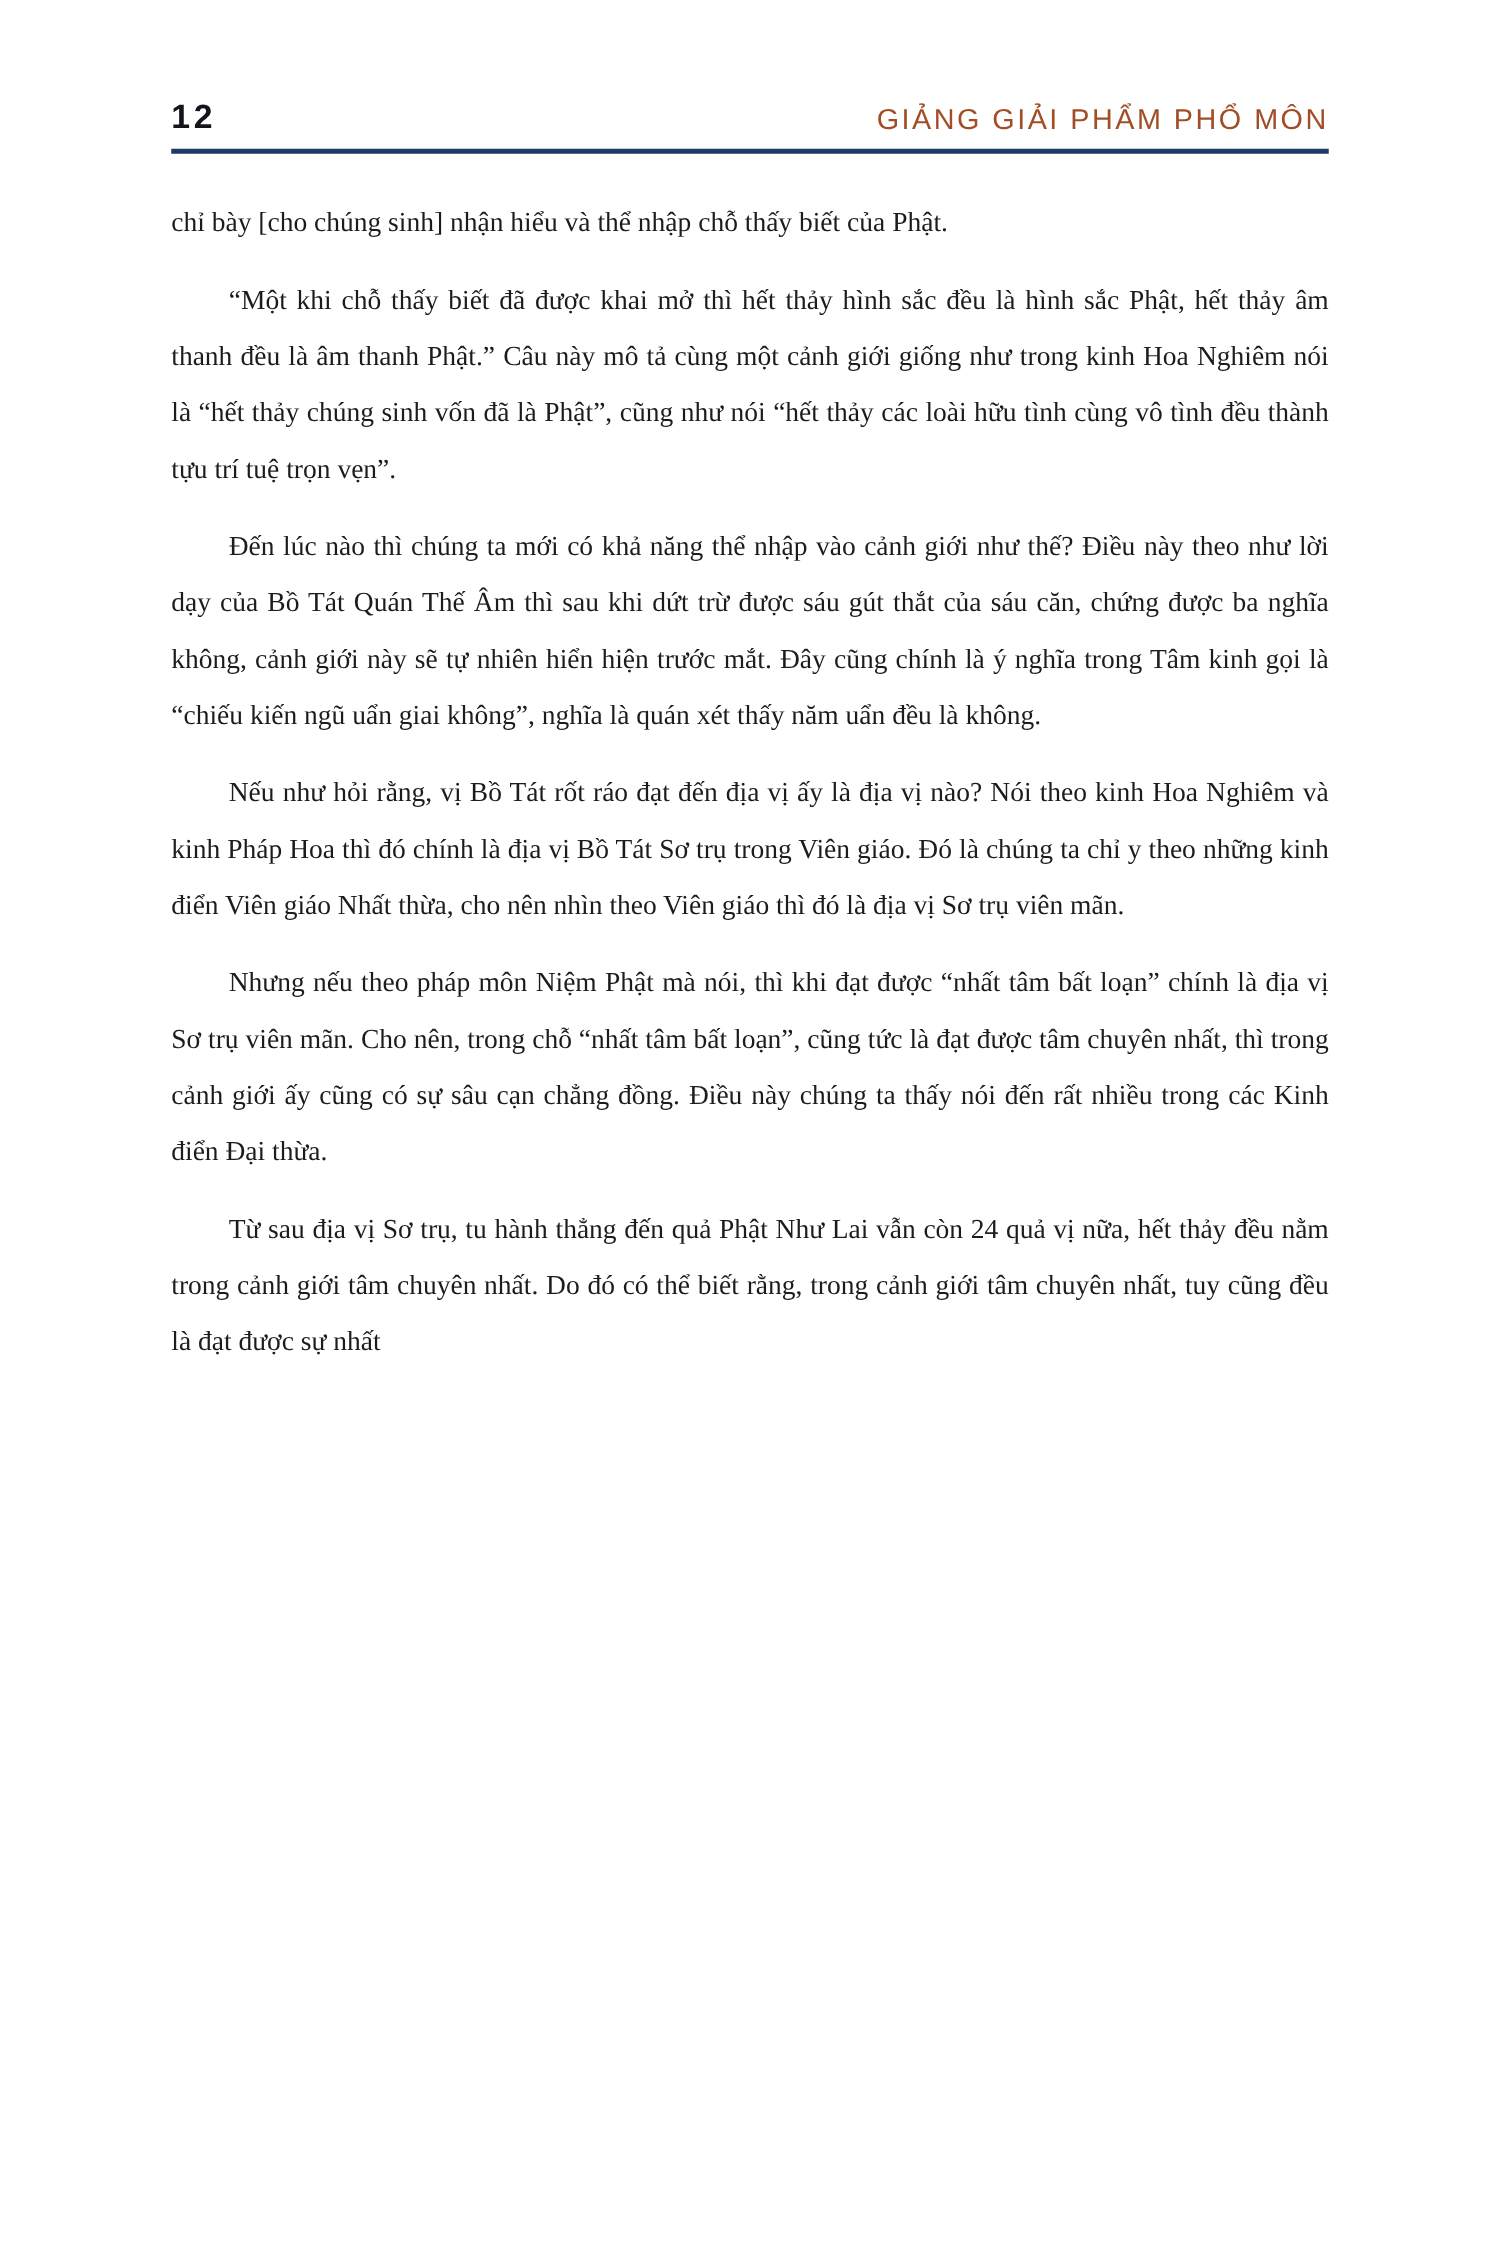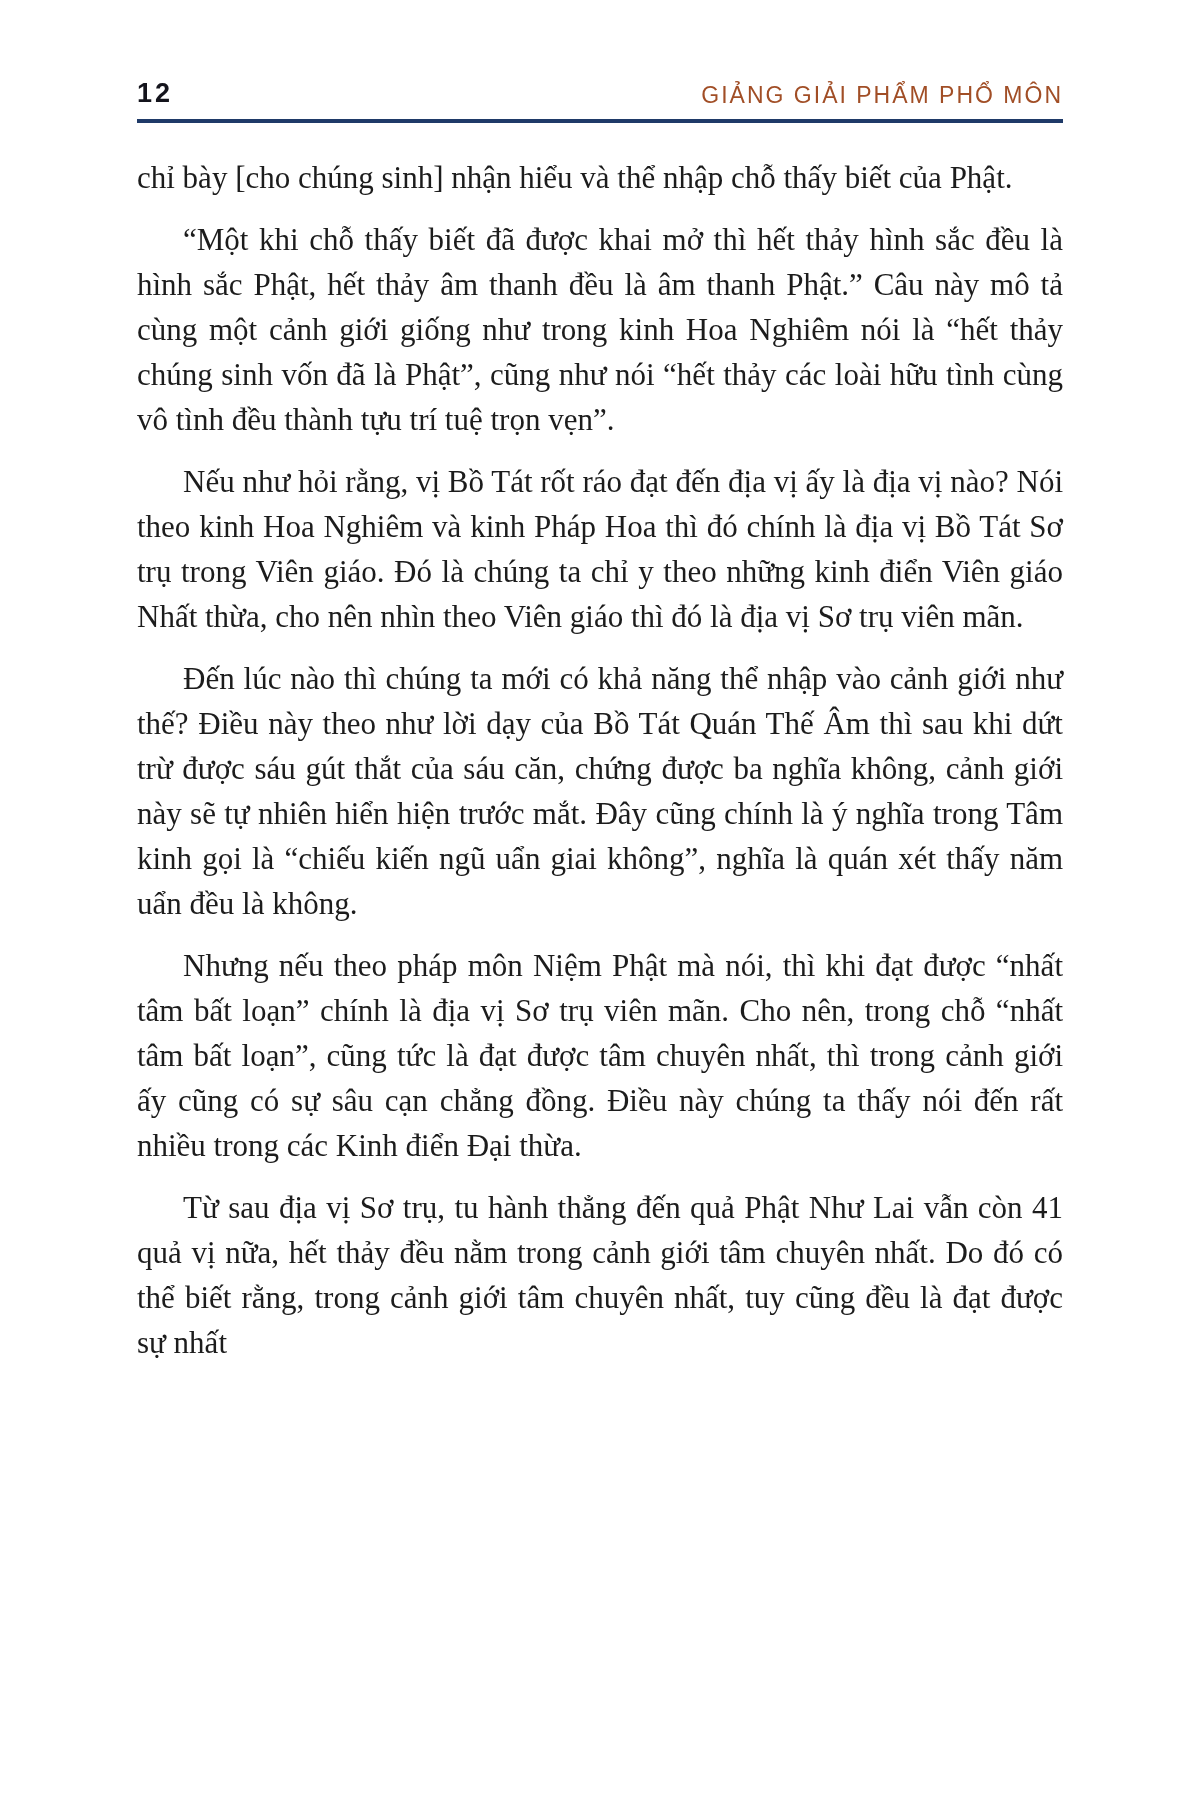--- a/index.html
+++ b/index.html
@@ -45,21 +45,21 @@
     letter-spacing: 2px;
     color: var(--running-title);
     text-transform: uppercase;
   }
   .body-text {
     position: absolute;
     left: 137px;
     width: 926px;
     top: 155px;
     font-family: "Liberation Serif", "DejaVu Serif", serif;
-    font-size: 31px;
+    font-size: 22px;
     line-height: 45px;
     color: var(--text);
     text-align: justify;
   }
   .body-text p {
     text-indent: 46px;
     margin-bottom: 17px;
   }
   .body-text p.no-indent {
     text-indent: 0;
@@ -71,19 +71,19 @@
 <div class="page">
 
   <div class="header">
     <span class="page-number">12</span>
     <span class="running-title">GIẢNG GIẢI PHẨM PHỔ MÔN</span>
   </div>
 
   <div class="body-text">
     <p class="no-indent">chỉ bày [cho chúng sinh] nhận hiểu và thể nhập chỗ thấy biết của Phật.</p>
     <p>“Một khi chỗ thấy biết đã được khai mở thì hết thảy hình sắc đều là hình sắc Phật, hết thảy âm thanh đều là âm thanh Phật.” Câu này mô tả cùng một cảnh giới giống như trong kinh Hoa Nghiêm nói là “hết thảy chúng sinh vốn đã là Phật”, cũng như nói “hết thảy các loài hữu tình cùng vô tình đều thành tựu trí tuệ trọn vẹn”.</p>
+    <p>Đến lúc nào thì chúng ta mới có khả năng thể nhập vào cảnh giới như thế? Điều này theo như lời dạy của Bồ Tát Quán Thế Âm thì sau khi dứt trừ được sáu gút thắt của sáu căn, chứng được ba nghĩa không, cảnh giới này sẽ tự nhiên hiển hiện trước mắt. Đây cũng chính là ý nghĩa trong Tâm kinh gọi là “chiếu kiến ngũ uẩn giai không”, nghĩa là quán xét thấy năm uẩn đều là không.</p>
     <p>Nếu như hỏi rằng, vị Bồ Tát rốt ráo đạt đến địa vị ấy là địa vị nào? Nói theo kinh Hoa Nghiêm và kinh Pháp Hoa thì đó chính là địa vị Bồ Tát Sơ trụ trong Viên giáo. Đó là chúng ta chỉ y theo những kinh điển Viên giáo Nhất thừa, cho nên nhìn theo Viên giáo thì đó là địa vị Sơ trụ viên mãn.</p>
-    <p>Đến lúc nào thì chúng ta mới có khả năng thể nhập vào cảnh giới như thế? Điều này theo như lời dạy của Bồ Tát Quán Thế Âm thì sau khi dứt trừ được sáu gút thắt của sáu căn, chứng được ba nghĩa không, cảnh giới này sẽ tự nhiên hiển hiện trước mắt. Đây cũng chính là ý nghĩa trong Tâm kinh gọi là “chiếu kiến ngũ uẩn giai không”, nghĩa là quán xét thấy năm uẩn đều là không.</p>
     <p>Nhưng nếu theo pháp môn Niệm Phật mà nói, thì khi đạt được “nhất tâm bất loạn” chính là địa vị Sơ trụ viên mãn. Cho nên, trong chỗ “nhất tâm bất loạn”, cũng tức là đạt được tâm chuyên nhất, thì trong cảnh giới ấy cũng có sự sâu cạn chẳng đồng. Điều này chúng ta thấy nói đến rất nhiều trong các Kinh điển Đại thừa.</p>
-    <p>Từ sau địa vị Sơ trụ, tu hành thẳng đến quả Phật Như Lai vẫn còn 41 quả vị nữa, hết thảy đều nằm trong cảnh giới tâm chuyên nhất. Do đó có thể biết rằng, trong cảnh giới tâm chuyên nhất, tuy cũng đều là đạt được sự nhất</p>
+    <p>Từ sau địa vị Sơ trụ, tu hành thẳng đến quả Phật Như Lai vẫn còn 24 quả vị nữa, hết thảy đều nằm trong cảnh giới tâm chuyên nhất. Do đó có thể biết rằng, trong cảnh giới tâm chuyên nhất, tuy cũng đều là đạt được sự nhất</p>
   </div>
 
 </div>
 
 </body></html>

